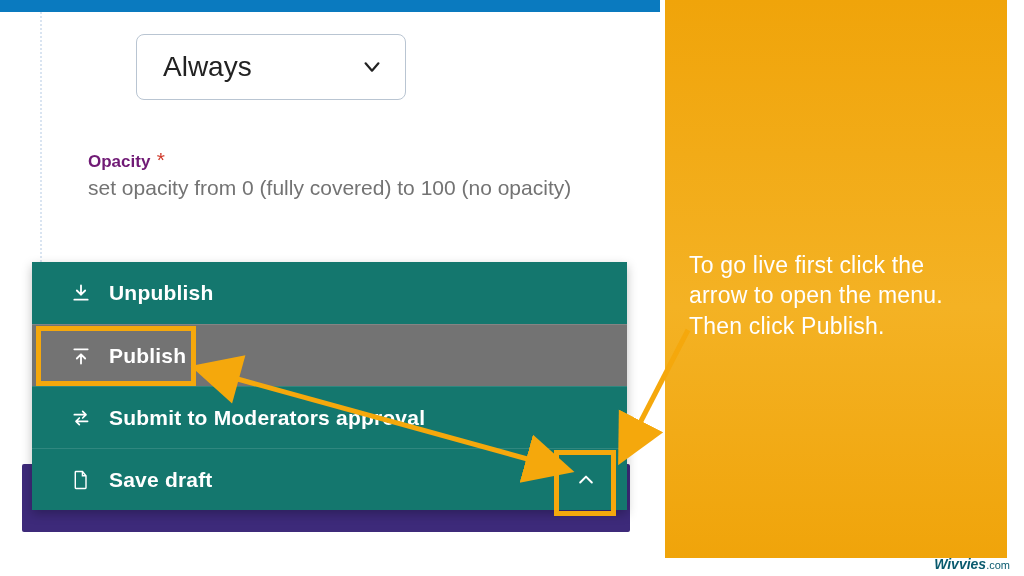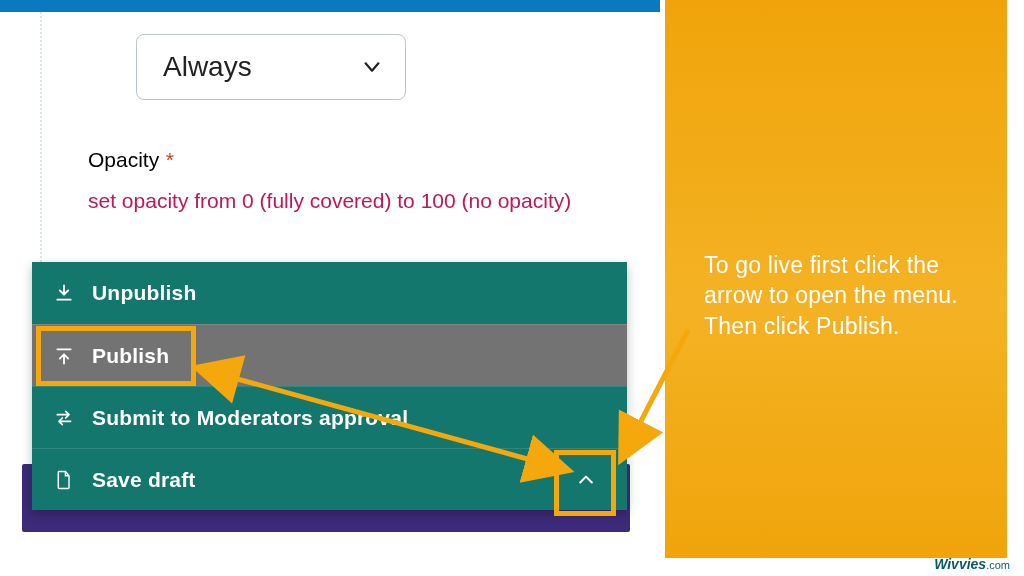--- a/index.html
+++ b/index.html
@@ -55,34 +55,34 @@
     font-size: 28px;
     color: #222;
   }
   .chevron-down svg { display:block; }
 
   .opacity-block {
     position: absolute;
     left: 88px; top: 148px;
   }
   .opacity-label {
-    font-size: 21px;
-    font-weight: 400;
-    color: #000000;
+    font-size: 17px;
+    font-weight: 700;
+    color: #701a75;
     display: inline;
   }
   .required-star {
     color: #d03a2b;
     font-size: 21px;
     margin-left: 2px;
   }
   .opacity-help {
     font-size: 21px;
-    color: #be185d;
-    margin-top: 17px;
+    color: #737373;
+    margin-top: 4px;
   }
 
   
   .purple-bg {
     position: absolute;
     left: 22px; top: 464px;
     width: 608px; height: 68px;
     background: #3d2a7a;
     border-radius: 2px;
   }
@@ -93,21 +93,21 @@
     left: 32px; top: 262px;
     width: 595px;
     background: #14776e;
     color: #fff;
     font-weight: 600;
     box-shadow: 0 4px 10px rgba(0,0,0,.25);
   }
   .menu-item {
     display: flex;
     align-items: center;
-    padding: 0 18px;
+    padding: 0 35px;
     height: 62px;
     font-size: 21px;
     border-top: 1px solid rgba(255,255,255,0.12);
   }
   .menu-item:first-child { border-top: none; }
   .menu-item.selected { background: #737373; }
   .menu-item .ic { width: 28px; display:flex; align-items:center; justify-content:center; margin-right: 14px; }
   .menu-item .lbl { letter-spacing: .2px; }
 
   
@@ -135,21 +135,21 @@
     border: 5px solid #f5a80c;
     pointer-events: none;
   }
 
   
   .right-panel {
     position: absolute;
     left: 665px; top: 0;
     width: 342px; height: 558px;
     background: linear-gradient(180deg,#f0a40a 0%,#f4b224 55%,#f0a40a 100%);
-    padding: 250px 22px 0 39px;
+    padding: 250px 22px 0 24px;
   }
   .right-panel .instr {
     color: #fff;
     font-size: 23px;
     line-height: 1.32;
     font-weight: 400;
     letter-spacing: .2px;
   }
 
   .brand {

